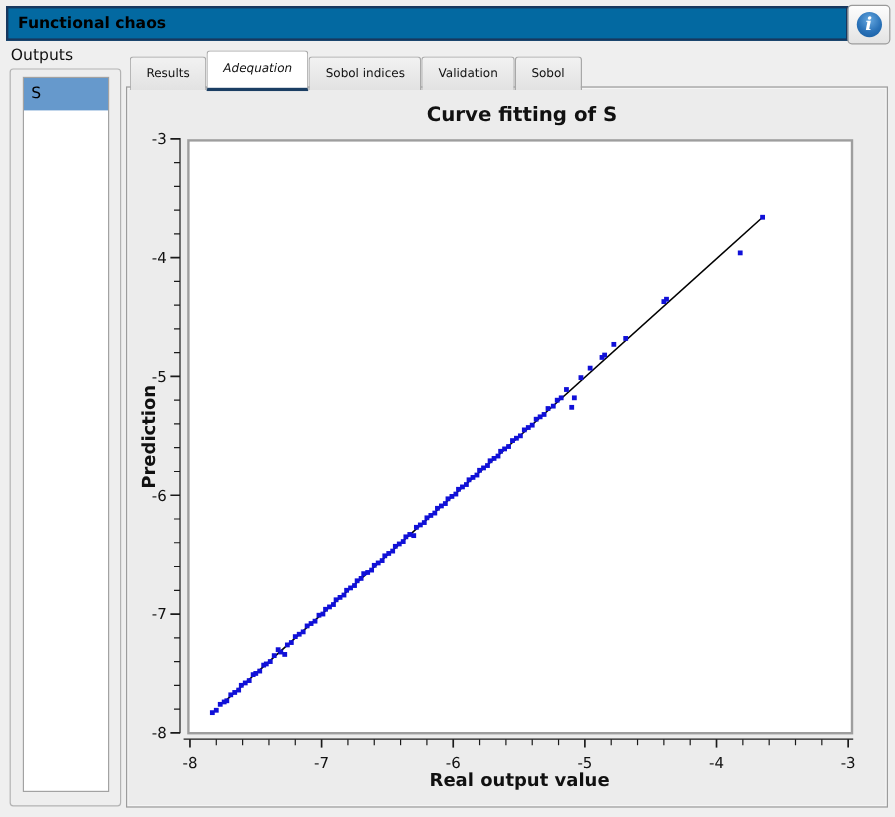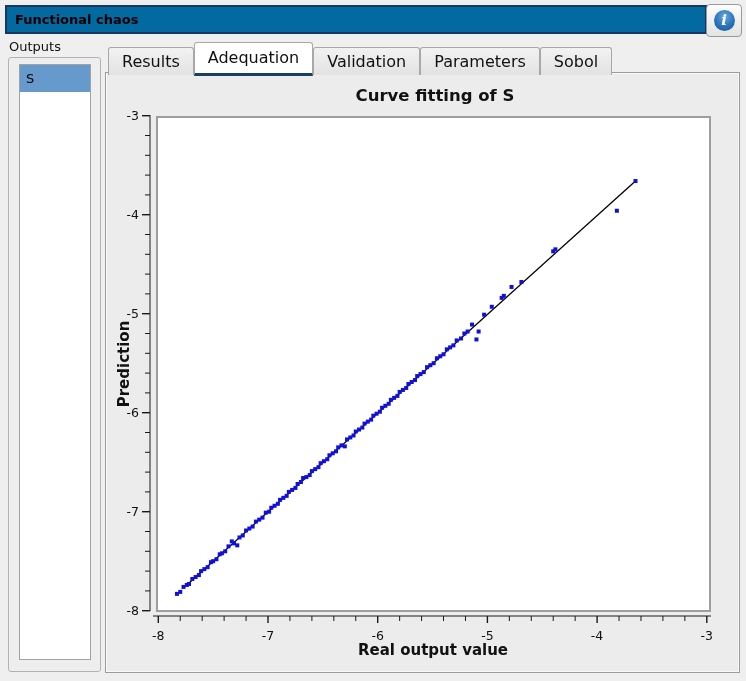--- a/index.html
+++ b/index.html
@@ -43,29 +43,29 @@
     height:27px;line-height:27px;font-size:13px;color:#000;
     padding-left:6px;
   }
   .output-item.selected{background:#6699cc;}
   
   .tabbar{
     position:absolute;left:108px;top:42px;height:33px;
     display:flex;align-items:flex-end;z-index:3;
   }
   .tab{
-    height:27px;line-height:27px;padding:0 13px;font-size:16px;
+    height:27px;line-height:27px;padding:0 13px;font-size:10px;
     background:linear-gradient(#f2f2f2,#e2e2e2);
     border:1px solid #a8a8a8;border-bottom:none;
     border-top-left-radius:3px;border-top-right-radius:3px;
     margin-right:0px;color:#111;
   }
   .tab.active{
     height:30px;line-height:29px;background:#fff;
-    border-bottom:3px solid #1b3e63;position:relative;top:1px;
+    border-bottom:3px solid #1b3e63;position:relative;top:1px;font-style:italic;
   }
   .tab-pane{
     position:absolute;left:105px;top:72px;width:633px;height:599px;
     background:#ececec;border:1px solid #9c9c9c;
     box-shadow:inset 0 0 0 1px #f8f8f8;z-index:1;
   }
   
   .chart-wrap{position:absolute;left:97px;top:74px;width:631px;height:596px;z-index:2;}
   svg text{fill:#111;}
 </style>
@@ -82,22 +82,22 @@
   <div class="outputs-list">
     <div class="output-item selected">S</div>
   </div>
 </div>
 
 <div class="tab-pane"></div>
 
 <div class="tabbar">
   <div class="tab">Results</div>
   <div class="tab active">Adequation</div>
+  <div class="tab">Sobol indices</div>
   <div class="tab">Validation</div>
-  <div class="tab">Parameters</div>
   <div class="tab">Sobol</div>
 </div>
 
 <div class="chart-wrap">
   <svg id="chart" width="631" height="596">
     <text x="338" y="27" text-anchor="middle" font-size="16.5" font-weight="bold">Curve fitting of S</text>
     <text x="336" y="581" text-anchor="middle" font-size="15" font-weight="bold">Real output value</text>
     <text transform="translate(32,290) rotate(-90)" text-anchor="middle" font-size="15" font-weight="bold">Prediction</text>
   <rect x="60" y="43" width="553" height="494" fill="#ffffff" stroke="#9e9e9e" stroke-width="2"></rect>
       <line x1="53" y1="41" x2="53" y2="537" stroke="#1a1a1a" stroke-width="1"></line>

